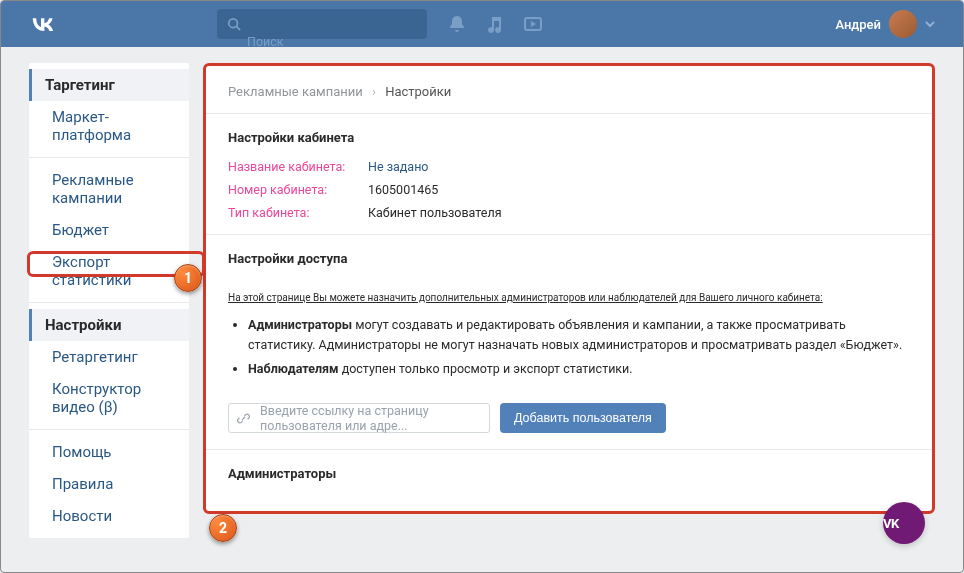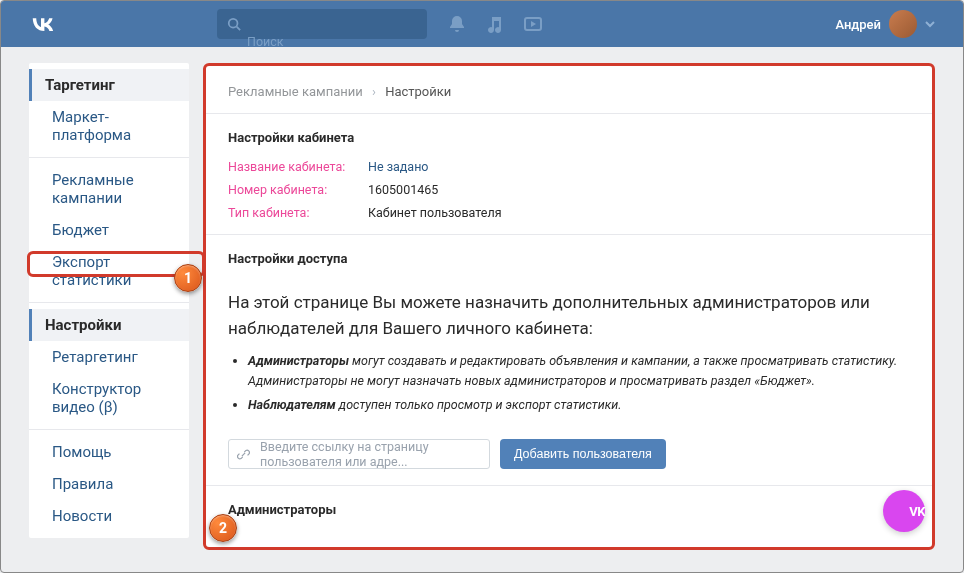--- a/index.html
+++ b/index.html
@@ -28,34 +28,34 @@
 .breadcrumb { padding: 18px 22px 14px; border-bottom: 1px solid #e7e8ec; font-size: 13px; }
 .breadcrumb a { color: #939699; text-decoration: none; }
 .breadcrumb .sep { color: #aeb7c2; margin: 0 6px; }
 .breadcrumb .current { color: #555; }
 .section-title { padding: 16px 22px 10px; font-size: 13px; font-weight: 700; color: #2a2a2a; }
 .kv-row { display: flex; padding: 4px 22px; font-size: 12.5px; }
 .kv-row .k { width: 140px; color: #ec4899; }
 .kv-row .v { color: #2a2a2a; }
 .kv-row .v.link { color: #2a5885; }
 .hr { border-top: 1px solid #e7e8ec; margin: 10px 0 0; }
-.access-desc { padding: 14px 22px 10px; font-size: 17px; color: #2a2a2a; line-height: 1.5; }
-.access-list { padding: 0 22px 12px 42px; font-size: 12.5px; line-height: 1.6; font-style: italic; }
+.access-desc { padding: 14px 22px 10px; font-size: 10px; color: #2a2a2a; line-height: 1.5; text-decoration: underline; }
+.access-list { padding: 0 22px 12px 42px; font-size: 12.5px; line-height: 1.6; }
 .access-list li { margin-bottom: 4px; }
 .access-list li b { font-weight: 700; }
 .add-row { padding: 8px 22px 0; display: flex; gap: 10px; align-items: center; }
 .add-input { flex: 0 0 262px; height: 30px; border: 1px solid #d3d9de; border-radius: 3px; padding: 0 8px; display: flex; align-items: center; color: #99a2ad; font-size: 12.5px; background: #fff; gap: 10px; }
 .add-input svg { width: 13px; height: 13px; flex-shrink: 0; }
 .btn-blue { background: #5181b8; color: #fff; border: none; border-radius: 4px; height: 30px; padding: 0 14px; font-size: 12.5px; cursor: pointer; }
 .admin-row { padding: 12px 22px; display: flex; align-items: center; gap: 12px; font-size: 12.5px; }
 .admin-avatar { width: 28px; height: 28px; background: linear-gradient(135deg,#c97c4e,#9a5a33); border-radius: 2px; }
 .admin-name { color: #2a5885; width: 130px; }
 .admin-role { color: #2a2a2a; }
 
-.vk-fab { position: absolute; bottom: 40px; right: 38px; width: 42px; height: 42px; border-radius: 50%; background: #d946ef; display: flex; align-items: center; justify-content: flex-end; box-shadow: 0 2px 6px rgba(0,0,0,0.2); }
+.vk-fab { position: absolute; bottom: 28px; right: 38px; width: 42px; height: 42px; border-radius: 50%; background: #701a75; display: flex; align-items: center; justify-content: flex-start; box-shadow: 0 2px 6px rgba(0,0,0,0.2); }
 .vk-fab span { color: #fff; font-weight: 700; font-size: 13px; letter-spacing: -0.5px; }
 
 .hl-sidebar { position: absolute; top: 250px; left: 26px; width: 178px; height: 26px; border: 3px solid #d13a2b; border-radius: 6px; pointer-events: none; }
 .badge { position: absolute; width: 28px; height: 28px; border-radius: 50%; background: radial-gradient(circle at 30% 30%, #ff8a3c, #d8541a); color: #fff; font-weight: 700; display: flex; align-items: center; justify-content: center; font-size: 14px; box-shadow: 0 2px 4px rgba(0,0,0,0.4), inset 0 1px 2px rgba(255,255,255,0.4); border:1px solid #a83c0e; }
 .badge-1 { top: 263px; left: 173px; }
 .badge-2 { bottom: 30px; left: 208px; }
 </style>
 </head>
 <body>
 

